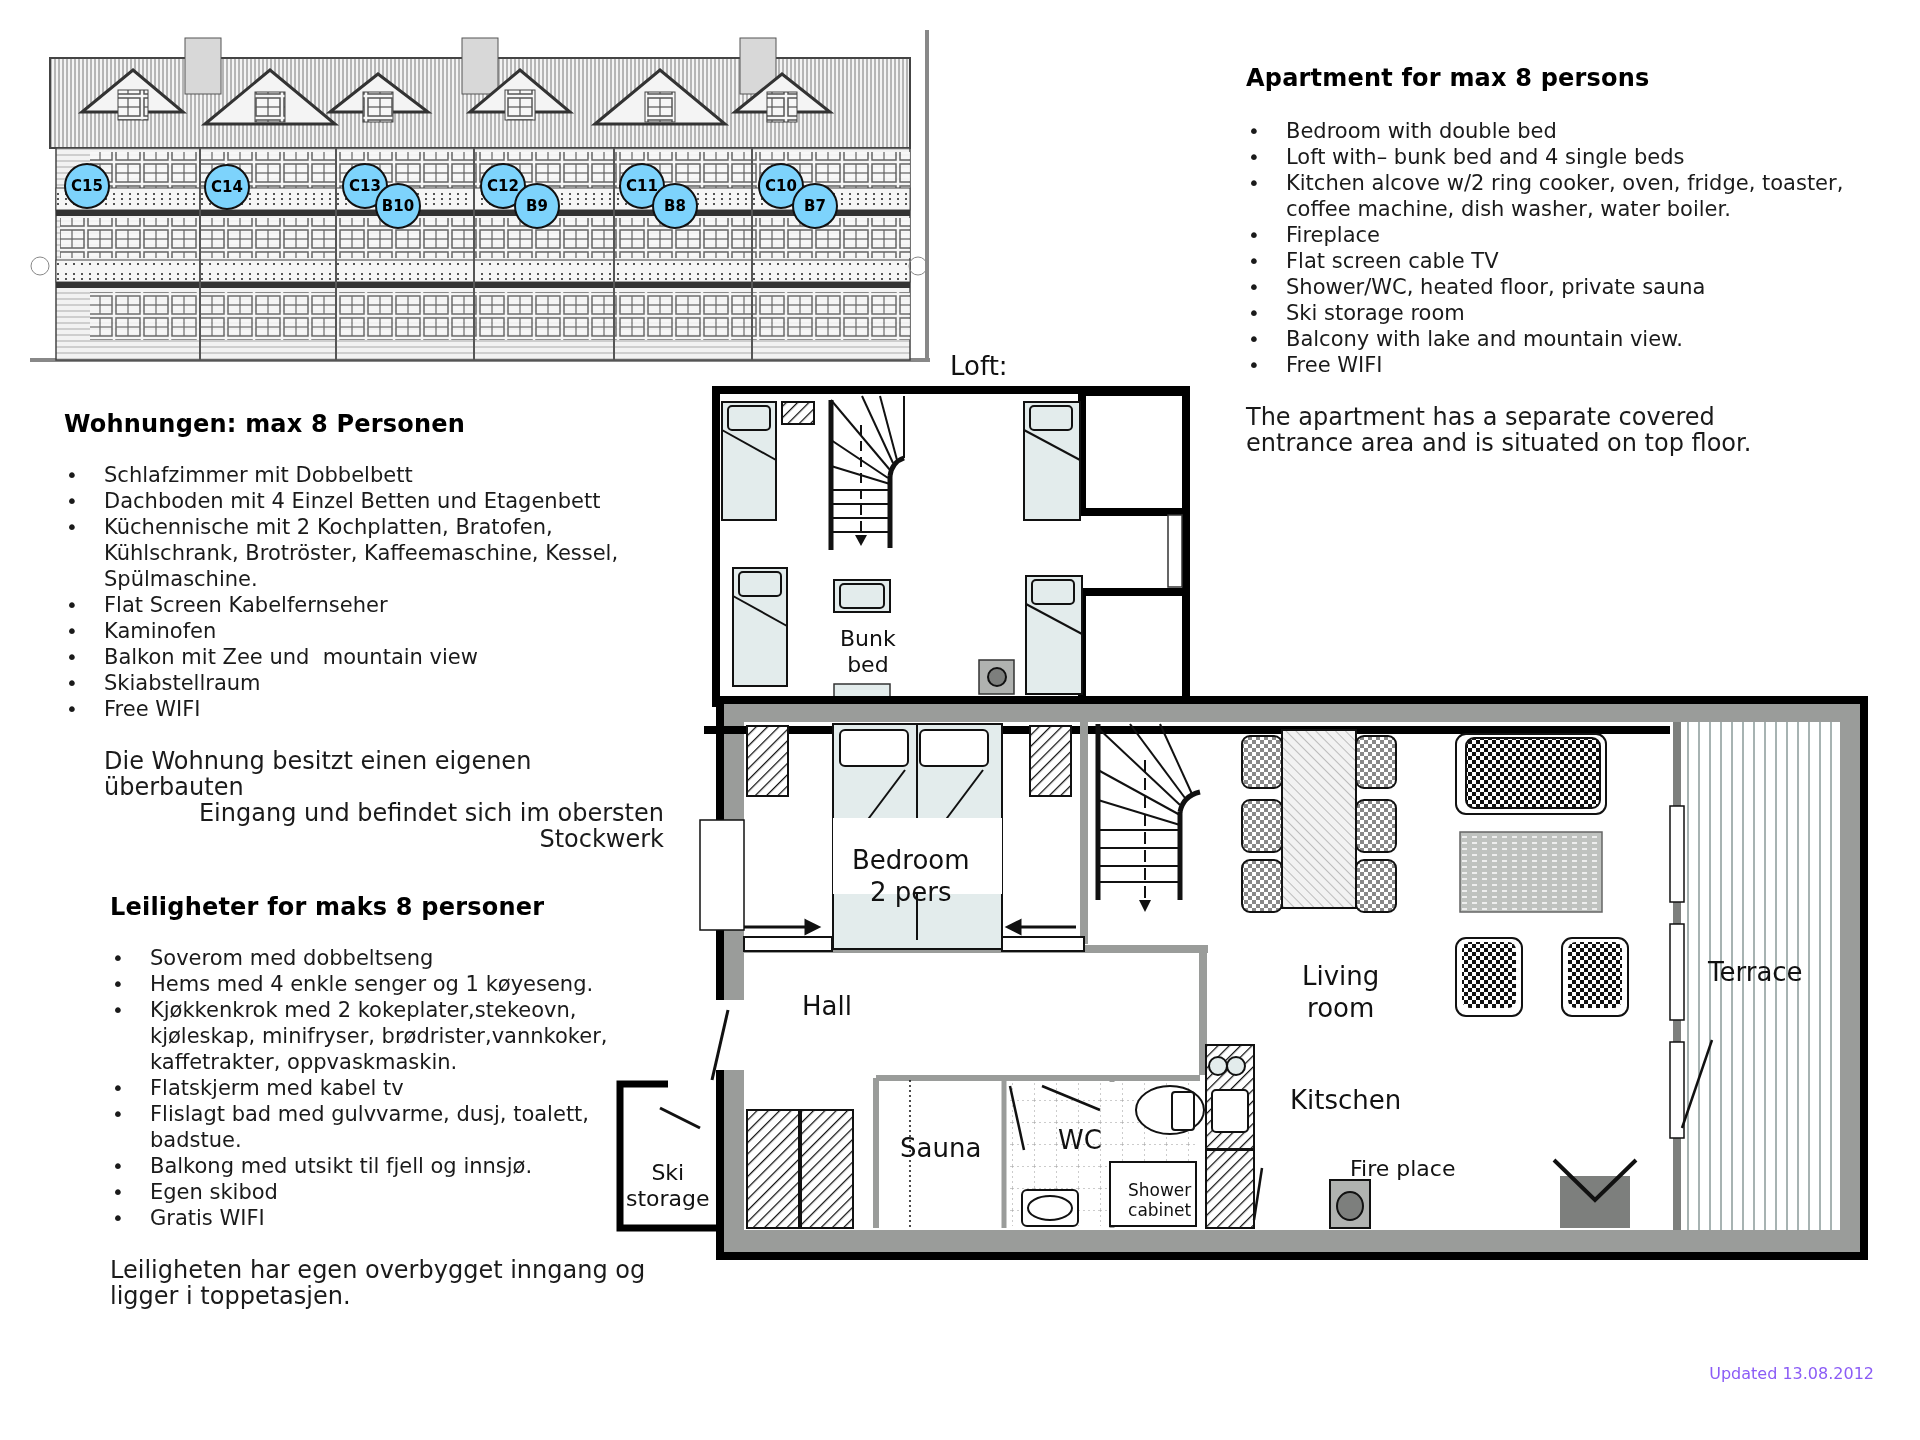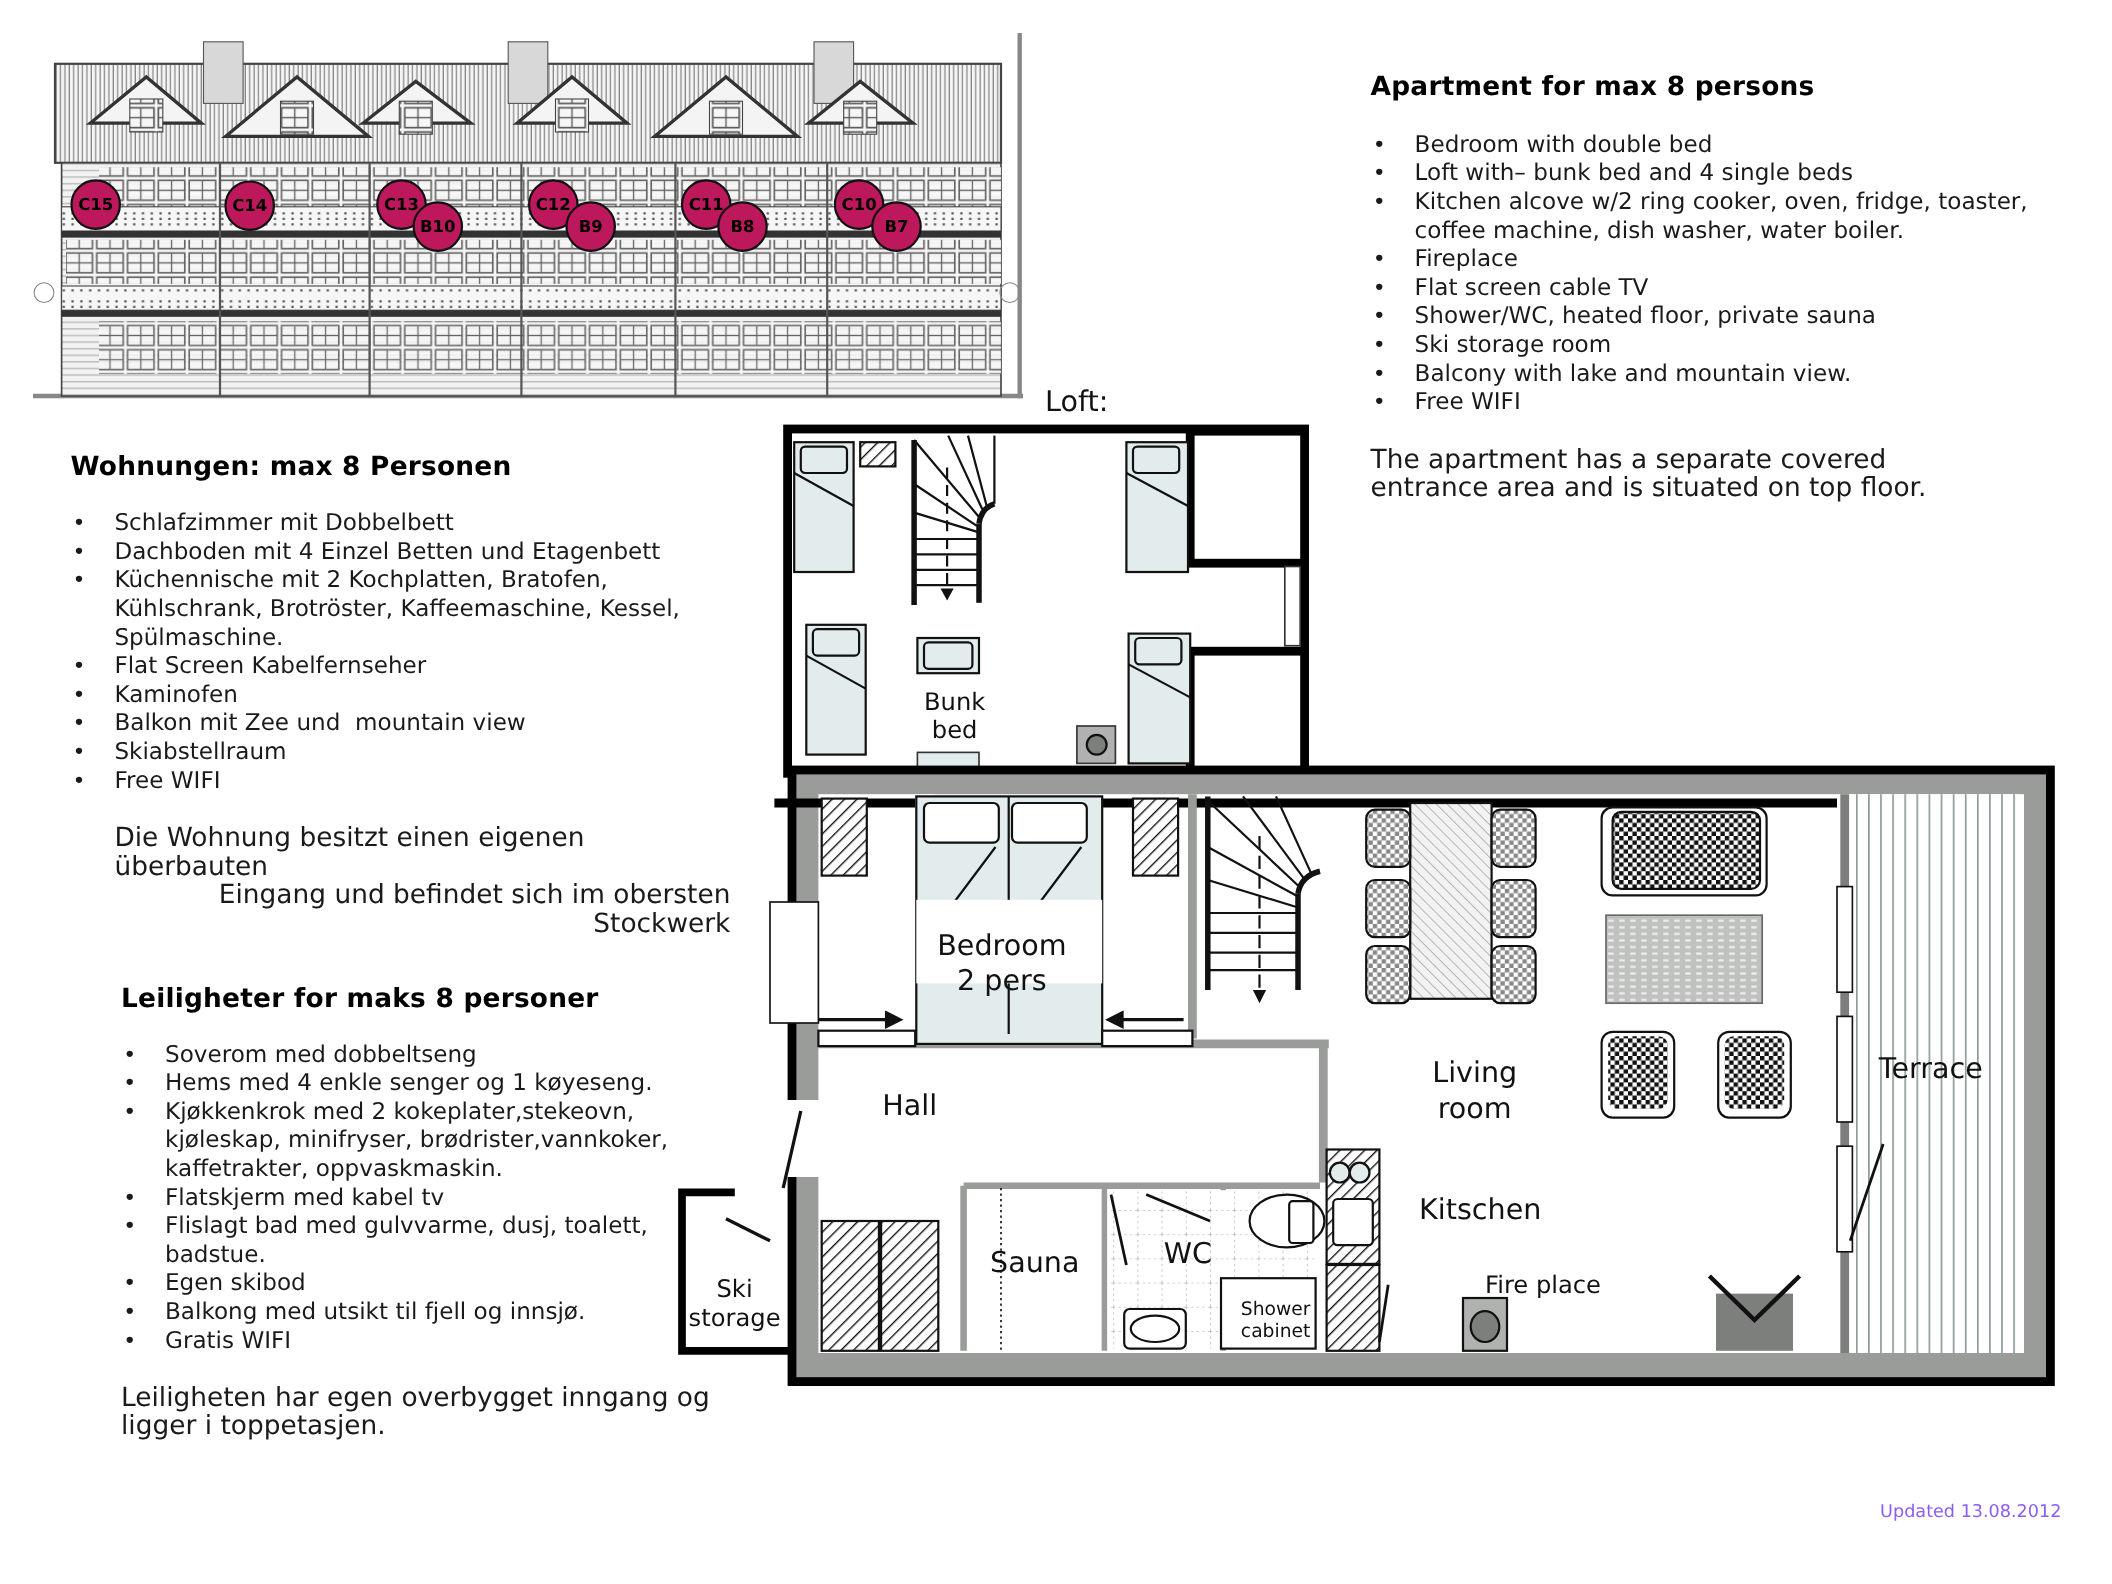--- a/index.html
+++ b/index.html
@@ -5,21 +5,21 @@
   * { box-sizing: border-box; margin: 0; padding: 0; }
   html, body { width: 1920px; height: 1440px; background: #ffffff; overflow: hidden; }
   body { position: relative; font-family: "DejaVu Sans", sans-serif; color: #111; }
 
   .abs { position: absolute; }
 
   
   #elevation { left: 30px; top: 30px; width: 900px; height: 340px; }
   .unit-badge {
     position: absolute; width: 46px; height: 46px; border-radius: 50%;
-    background: #be185d; border: 2px solid #111;
+    background: #7dd3fc; border: 2px solid #111;
     font-family: "DejaVu Sans", sans-serif; font-weight: bold; font-size: 15px;
     display: flex; align-items: center; justify-content: center; color: #000;
   }
 
   
   .section-title { font-weight: bold; font-size: 24px; color: #000; white-space: nowrap; letter-spacing: 0.2px; }
   ul.bullets { list-style: none; }
   ul.bullets li { position: relative; padding-left: 40px; font-size: 21px; line-height: 26px; color: #1a1a1a; }
   ul.bullets li::before { content: "•"; position: absolute; left: 2px; top: 0; font-size: 20px; }
   .para { font-size: 24px; line-height: 26px; color: #1a1a1a; }
@@ -165,22 +165,22 @@
   <div class="section-title">Leiligheter for maks 8 personer</div>
   <ul class="bullets" style="margin-top:24px;">
     <li>Soverom med dobbeltseng</li>
     <li>Hems med 4 enkle senger og 1 køyeseng.</li>
     <li style="white-space:pre-line;">Kjøkkenkrok med 2 kokeplater,stekeovn,
 kjøleskap, minifryser, brødrister,vannkoker,
 kaffetrakter, oppvaskmaskin.</li>
     <li>Flatskjerm med kabel tv</li>
     <li style="white-space:pre-line;">Flislagt bad med gulvvarme, dusj, toalett,
 badstue.</li>
+    <li>Balkong med utsikt til fjell og innsjø.</li>
     <li>Egen skibod</li>
-    <li>Balkong med utsikt til fjell og innsjø.</li>
     <li>Gratis WIFI</li>
   </ul>
   <div class="para" style="margin-top:26px;">Leiligheten har egen overbygget inngang og</div>
   <div class="para">ligger i toppetasjen.</div>
 </div>
 
 <div class="abs" style="left:0;top:0;width:1920px;height:1440px;pointer-events:none;">
   <svg width="1920" height="1440" viewBox="0 0 1920 1440">
     <defs>
       <pattern id="hatch" width="8" height="8" patternUnits="userSpaceOnUse" patternTransform="rotate(45)">

